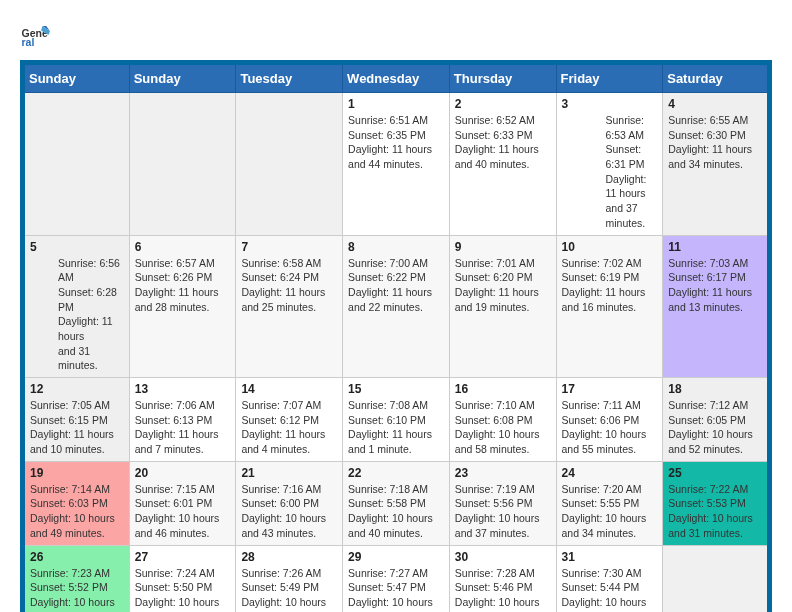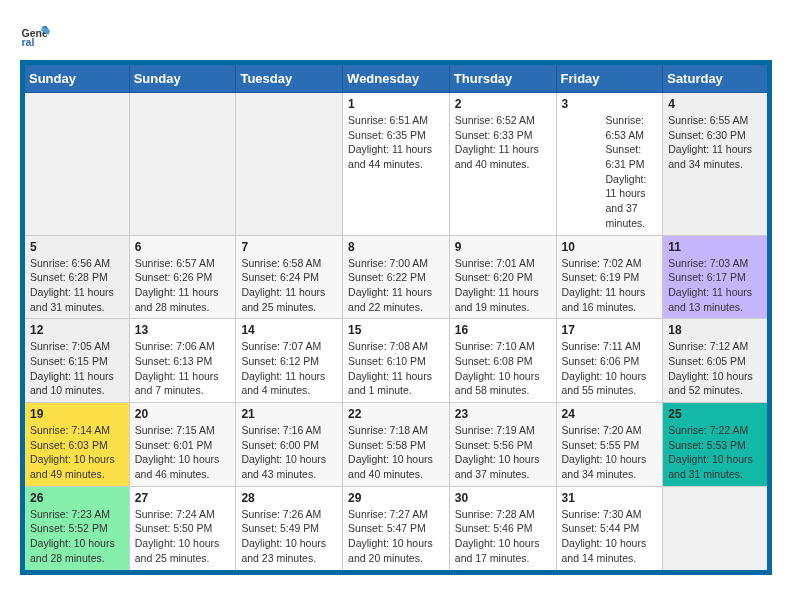--- a/index.html
+++ b/index.html
@@ -167,21 +167,21 @@
           <div class="day-num">4</div>
           <div class="day-info" style="white-space: pre-line;">Sunrise: 6:55 AM
 Sunset: 6:30 PM
 Daylight: 11 hours
 and 34 minutes.</div>
         </td>
       </tr>
       <tr>
         <td style="background: rgb(239, 239, 239);">
           <div class="day-num">5</div>
-          <div class="day-info" style="white-space: pre-line;">Sunrise: 6:56 AM
+          <div class="day-info" style="white-space: pre-line; margin-left: 28px;">Sunrise: 6:56 AM
 Sunset: 6:28 PM
 Daylight: 11 hours
 and 31 minutes.</div>
         </td>
         <td>
           <div class="day-num">6</div>
           <div class="day-info" style="white-space: pre-line;">Sunrise: 6:57 AM
 Sunset: 6:26 PM
 Daylight: 11 hours
 and 28 minutes.</div>
@@ -267,21 +267,21 @@
         </td>
         <td style="background: rgb(239, 239, 239);">
           <div class="day-num">18</div>
           <div class="day-info" style="white-space: pre-line;">Sunrise: 7:12 AM
 Sunset: 6:05 PM
 Daylight: 10 hours
 and 52 minutes.</div>
         </td>
       </tr>
       <tr>
-        <td style="background: #fde047;">
+        <td style="background: #fca5a5;">
           <div class="day-num">19</div>
           <div class="day-info" style="white-space: pre-line;">Sunrise: 7:14 AM
 Sunset: 6:03 PM
 Daylight: 10 hours
 and 49 minutes.</div>
         </td>
         <td>
           <div class="day-num">20</div>
           <div class="day-info" style="white-space: pre-line;">Sunrise: 7:15 AM
 Sunset: 6:01 PM

